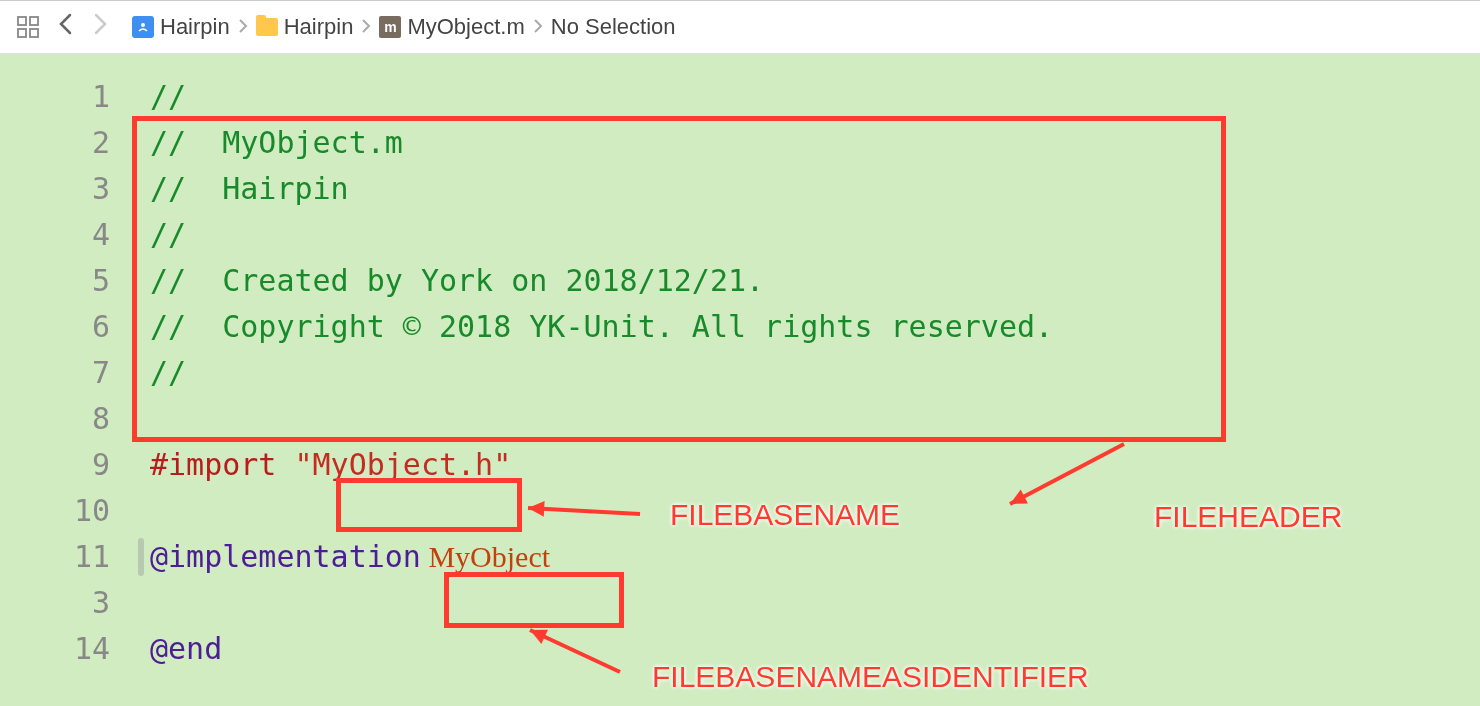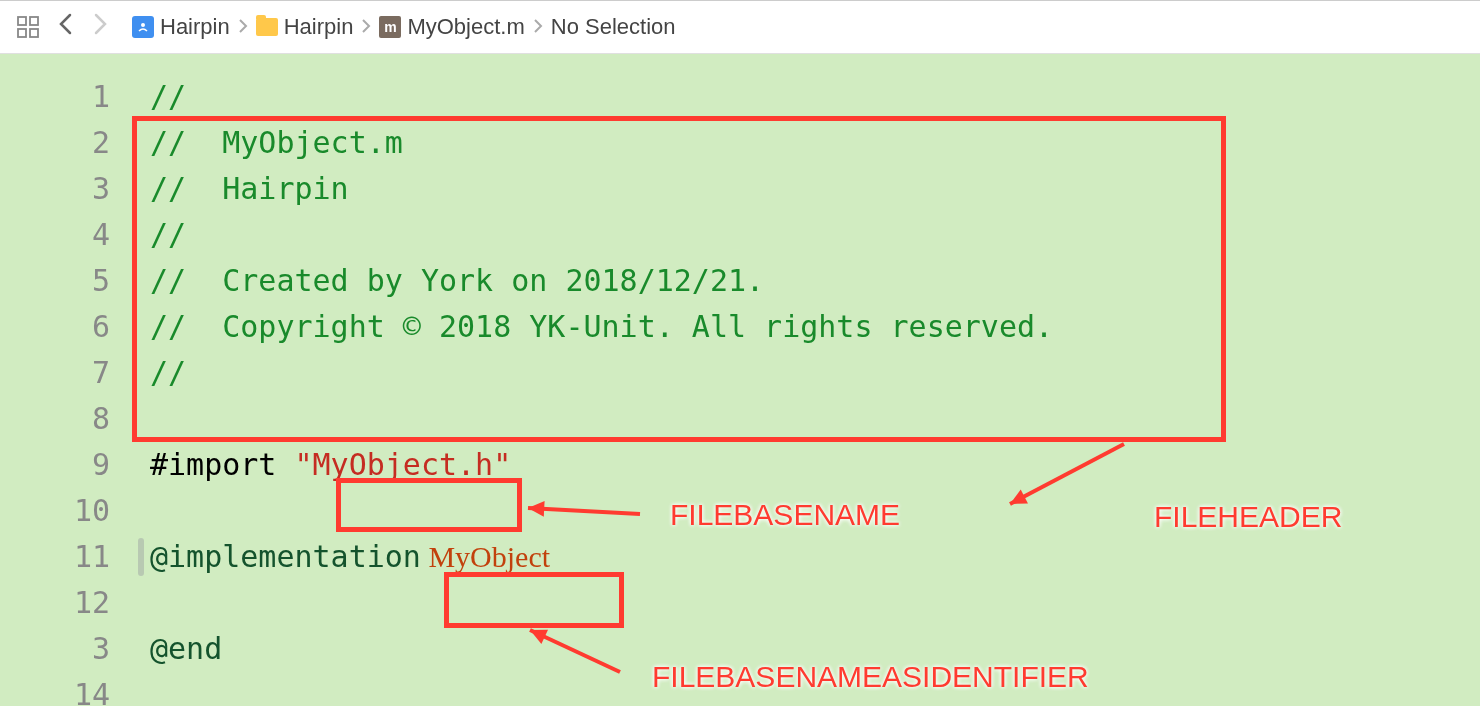--- a/index.html
+++ b/index.html
@@ -79,23 +79,23 @@
       flex: 1;
       padding-top: 20px;
       padding-left: 22px;
       font-family: "SF Mono", Menlo, Monaco, monospace;
       font-size: 30px;
       line-height: 46px;
       white-space: pre;
       position: relative;
     }
     .comment { color: #198a2b; }
-    .preproc { color: #000000; }
+    .preproc { color: #b91c1c; }
     .string  { color: #c52c21; }
-    .keyword { color: #14532d; }
+    .keyword { color: #4c1d95; }
     .ident   { color: #c2410c; font-family: Liberation Serif, serif; }
     .code-line { height: 46px; position: relative; }
     .change-bar {
       position: absolute;
       left: -12px;
       top: 4px;
       width: 6px;
       height: 38px;
       background: #b8c9b2;
       border-radius: 3px;
@@ -182,21 +182,20 @@
       <div>2</div>
       <div>3</div>
       <div>4</div>
       <div>5</div>
       <div>6</div>
       <div>7</div>
       <div>8</div>
       <div>9</div>
       <div>10</div>
       <div>11</div>
-      <div>12</div>
       <div>3</div>
       <div>14</div>
     </div>
   <div class="code" id="code"><div class="code-line"><span class="comment">//</span></div><div class="code-line"><span class="comment">//  MyObject.m</span></div><div class="code-line"><span class="comment">//  Hairpin</span></div><div class="code-line"><span class="comment">//</span></div><div class="code-line"><span class="comment">//  Created by York on 2018/12/21.</span></div><div class="code-line"><span class="comment">//  Copyright © 2018 YK-Unit. All rights reserved.</span></div><div class="code-line"><span class="comment">//</span></div><div class="code-line"><span></span></div><div class="code-line"><span class="preproc">#import </span><span class="string">"MyObject.h"</span></div><div class="code-line"><span></span></div><div class="code-line"><span class="change-bar"></span><span class="keyword">@implementation</span><span class="ident"> MyObject</span></div><div class="code-line"><span></span></div><div class="code-line"><span class="keyword">@end</span></div><div class="code-line"><span></span></div></div>
   <div id="annotations">
       <div class="ann-box" style="left: 132px; top: 62px; width: 1094px; height: 326px;"></div>
       <div class="ann-box" style="left: 336px; top: 424px; width: 186px; height: 54px;"></div>
       <div class="ann-box" style="left: 444px; top: 518px; width: 180px; height: 56px;"></div>
       <div class="ann-label" style="left: 1134px; top: 446px;">FILEHEADER</div>
       <div class="ann-label" style="left: 650px; top: 444px;">FILEBASENAME</div>

